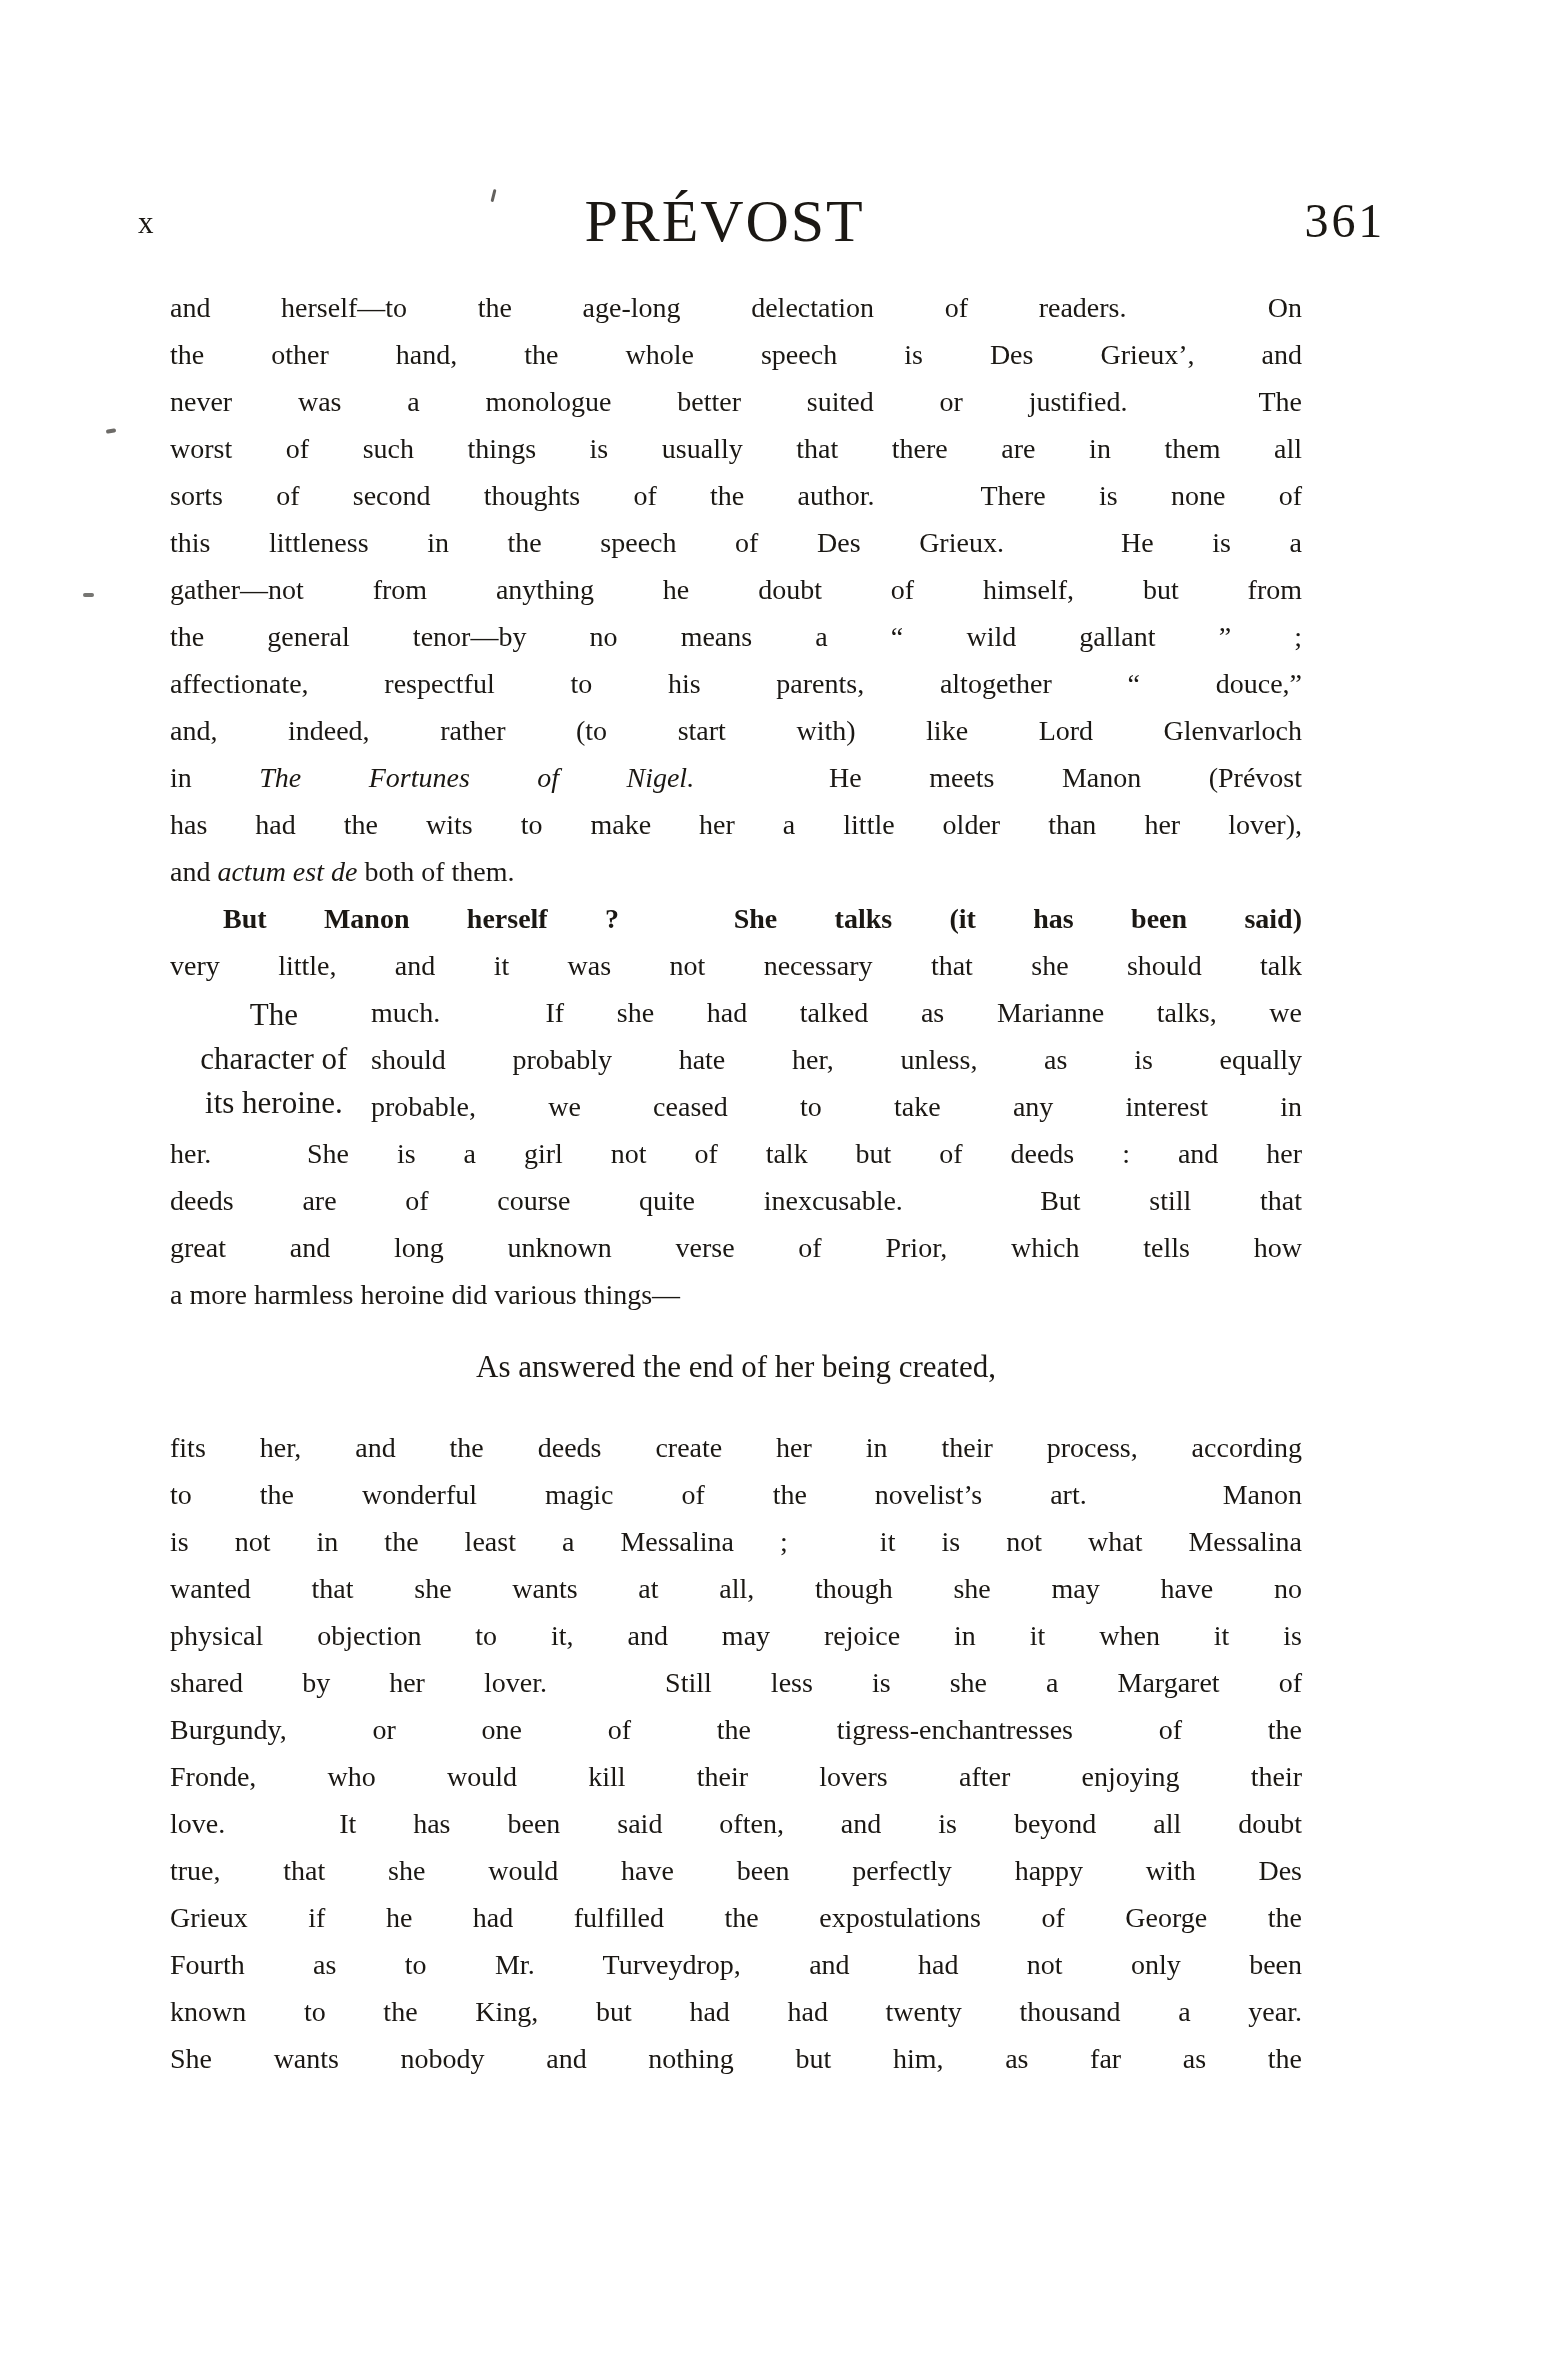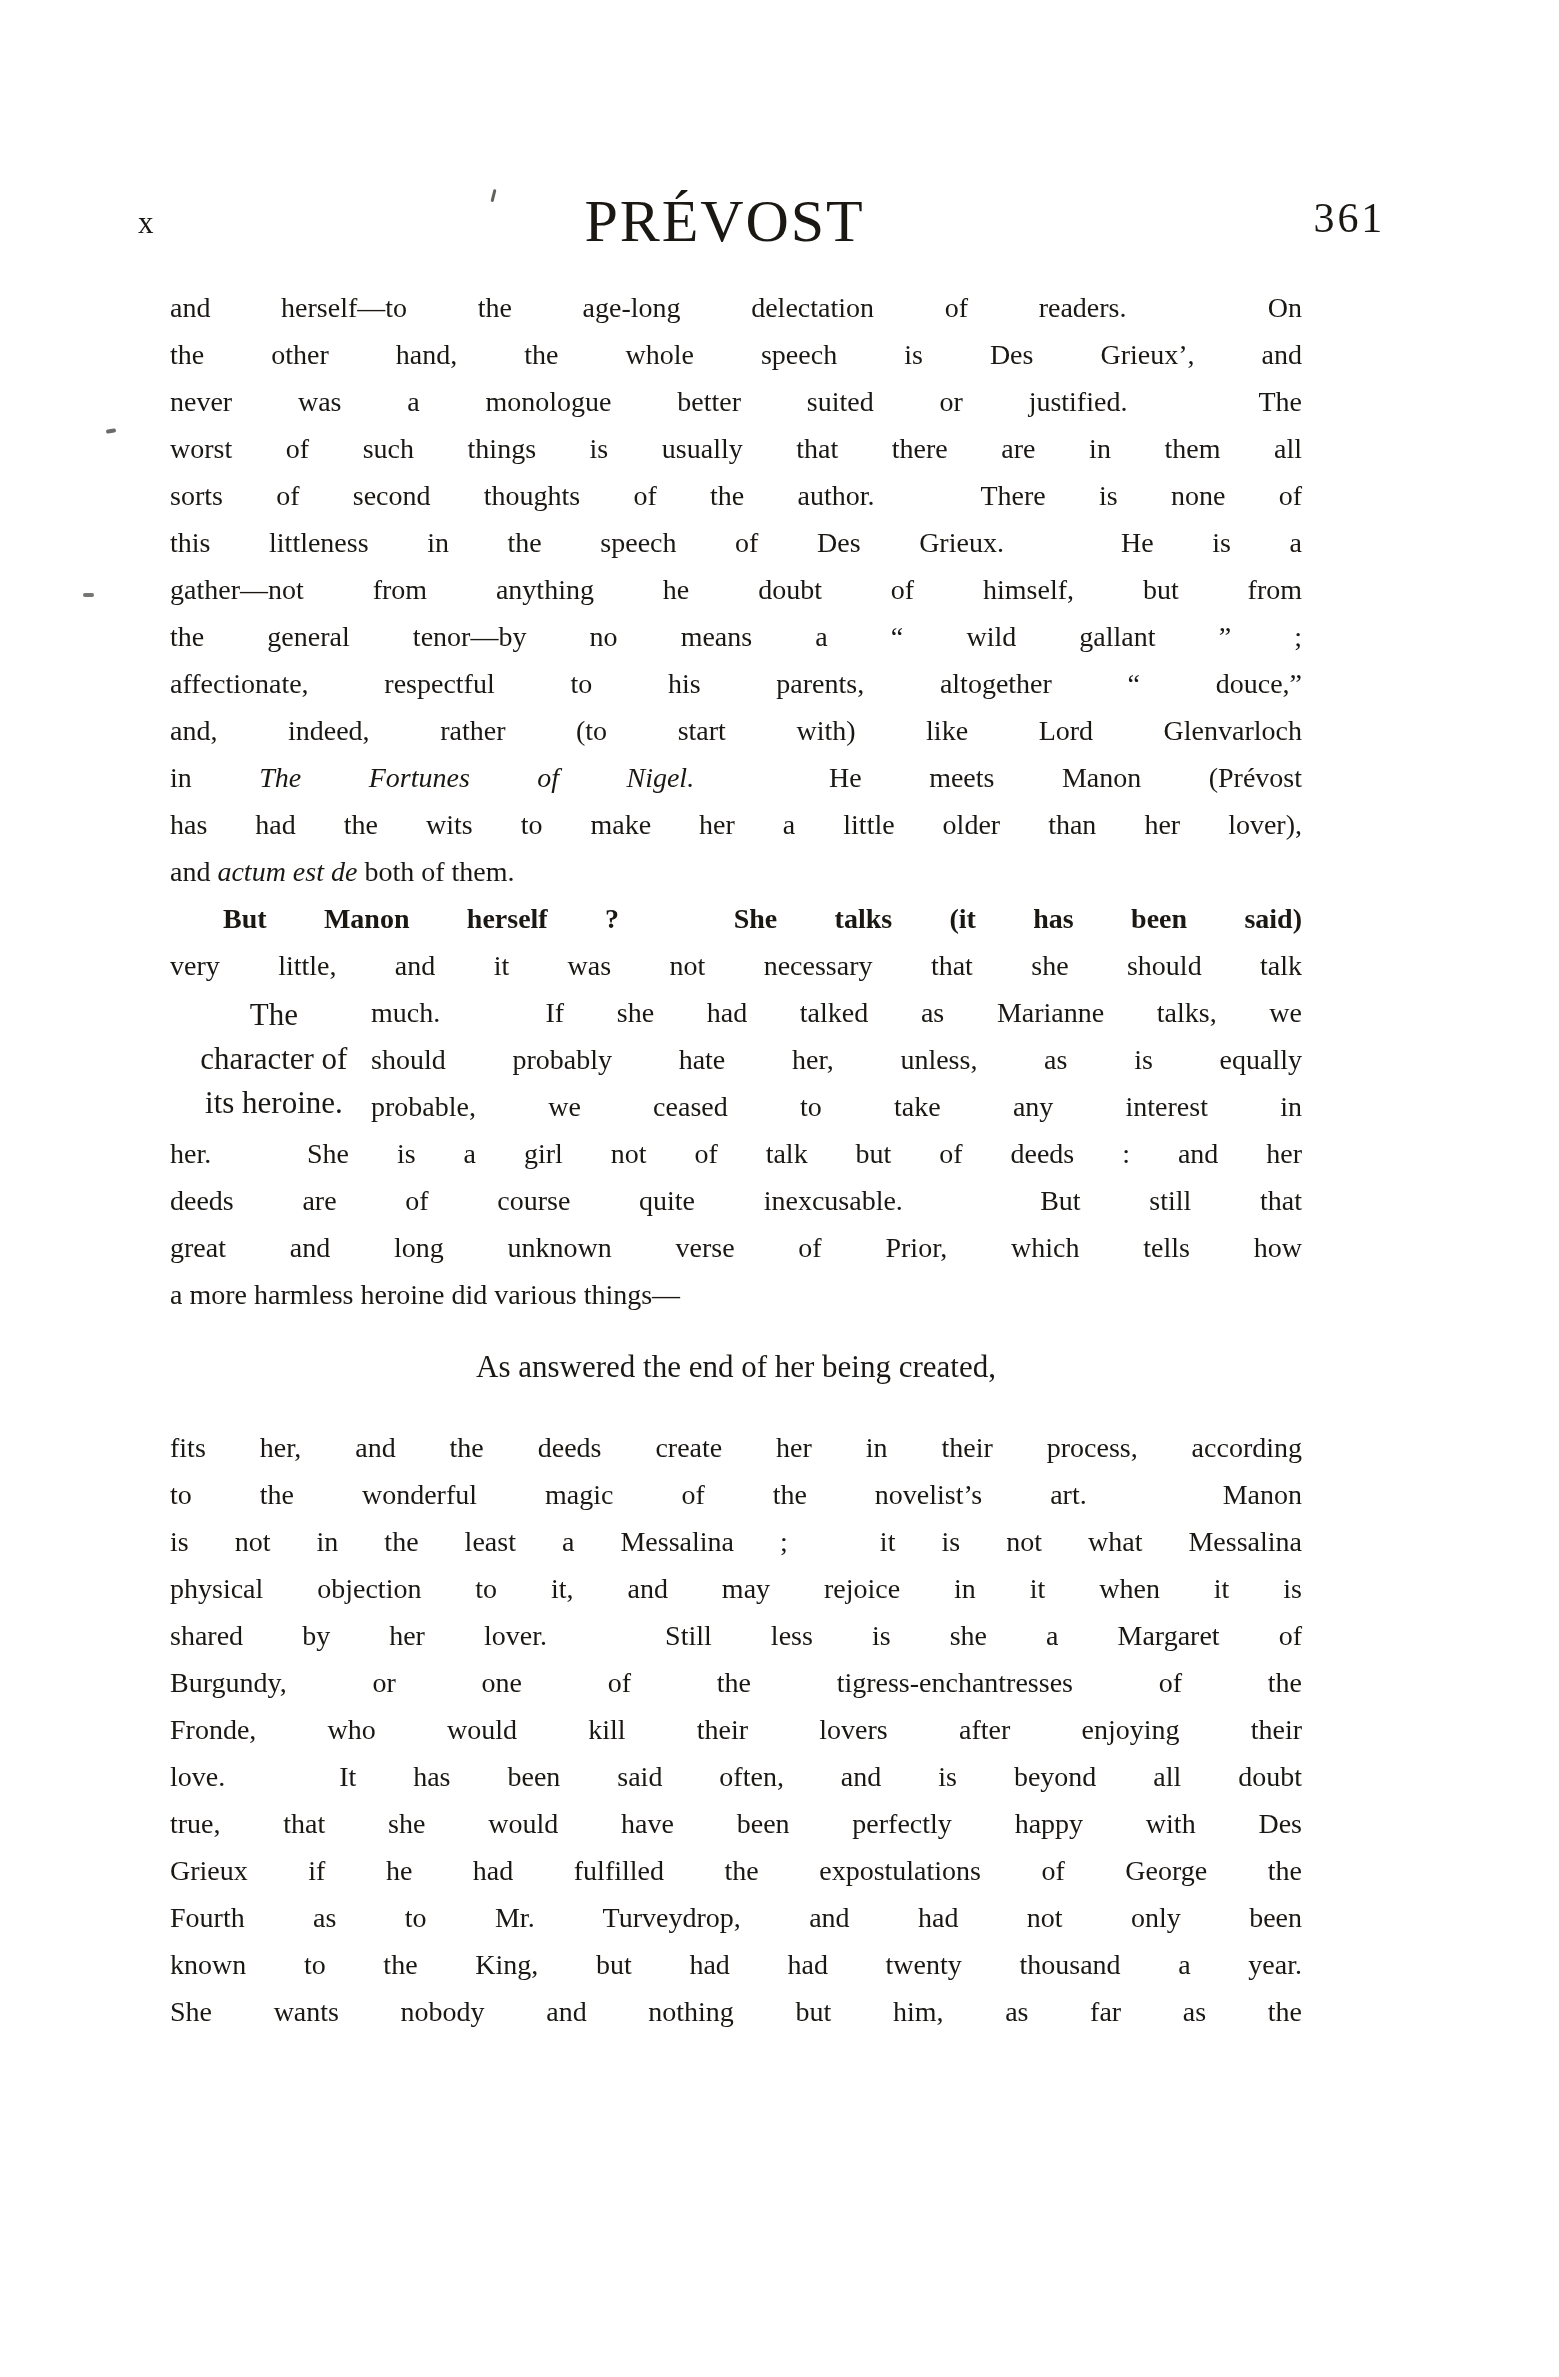--- a/index.html
+++ b/index.html
@@ -23,21 +23,21 @@
     position: absolute; left: -32px; top: 22px;
     font-size: 31px; line-height: 1;
   }
   .h-center {
     position: absolute; left: calc(50% - 11.4px); top: 5.7px;
     transform: translateX(-50%);
     font-size: 60px; line-height: 1; letter-spacing: 1.9px;
   }
   .h-right {
     position: absolute; right: -83px; top: 12.3px;
-    font-size: 42px; line-height: 1; letter-spacing: 2.8px;
+    font-size: 48px; line-height: 1; letter-spacing: 2.8px;
   }
   
   .textblock {
     position: absolute;
     left: 170px; top: 284px;
     width: 1132px;
   }
   .line {
     font-size: 28px;
     line-height: 47px;
@@ -127,20 +127,21 @@
       </div>
 
     <div class="verse">
       <span>As answered the end of her being created,</span>
     </div>
 
     <div class="para">
         <div class="line"><span>fits her, and the deeds create her in their process, according</span></div>
         <div class="line"><span>to the wonderful magic of the novelist’s art.&nbsp; Manon</span></div>
         <div class="line"><span>is not in the least a Messalina&nbsp;;&nbsp; it is not what Messalina</span></div>
+        <div class="line"><span>wanted that she wants at all, though she may have no</span></div>
         <div class="line"><span>physical objection to it, and may rejoice in it when it is</span></div>
         <div class="line"><span>shared by her lover.&nbsp; Still less is she a Margaret of</span></div>
         <div class="line"><span>Burgundy, or one of the tigress-enchantresses of the</span></div>
         <div class="line"><span>Fronde, who would kill their lovers after enjoying their</span></div>
         <div class="line"><span>love.&nbsp; It has been said often, and is beyond all doubt</span></div>
         <div class="line"><span>true, that she would have been perfectly happy with Des</span></div>
         <div class="line"><span>Grieux if he had fulfilled the expostulations of George the</span></div>
         <div class="line"><span>Fourth as to Mr. Turveydrop, and had not only been</span></div>
         <div class="line"><span>known to the King, but had had twenty thousand a year.</span></div>
         <div class="line"><span>She wants nobody and nothing but him, as far as the</span></div>

